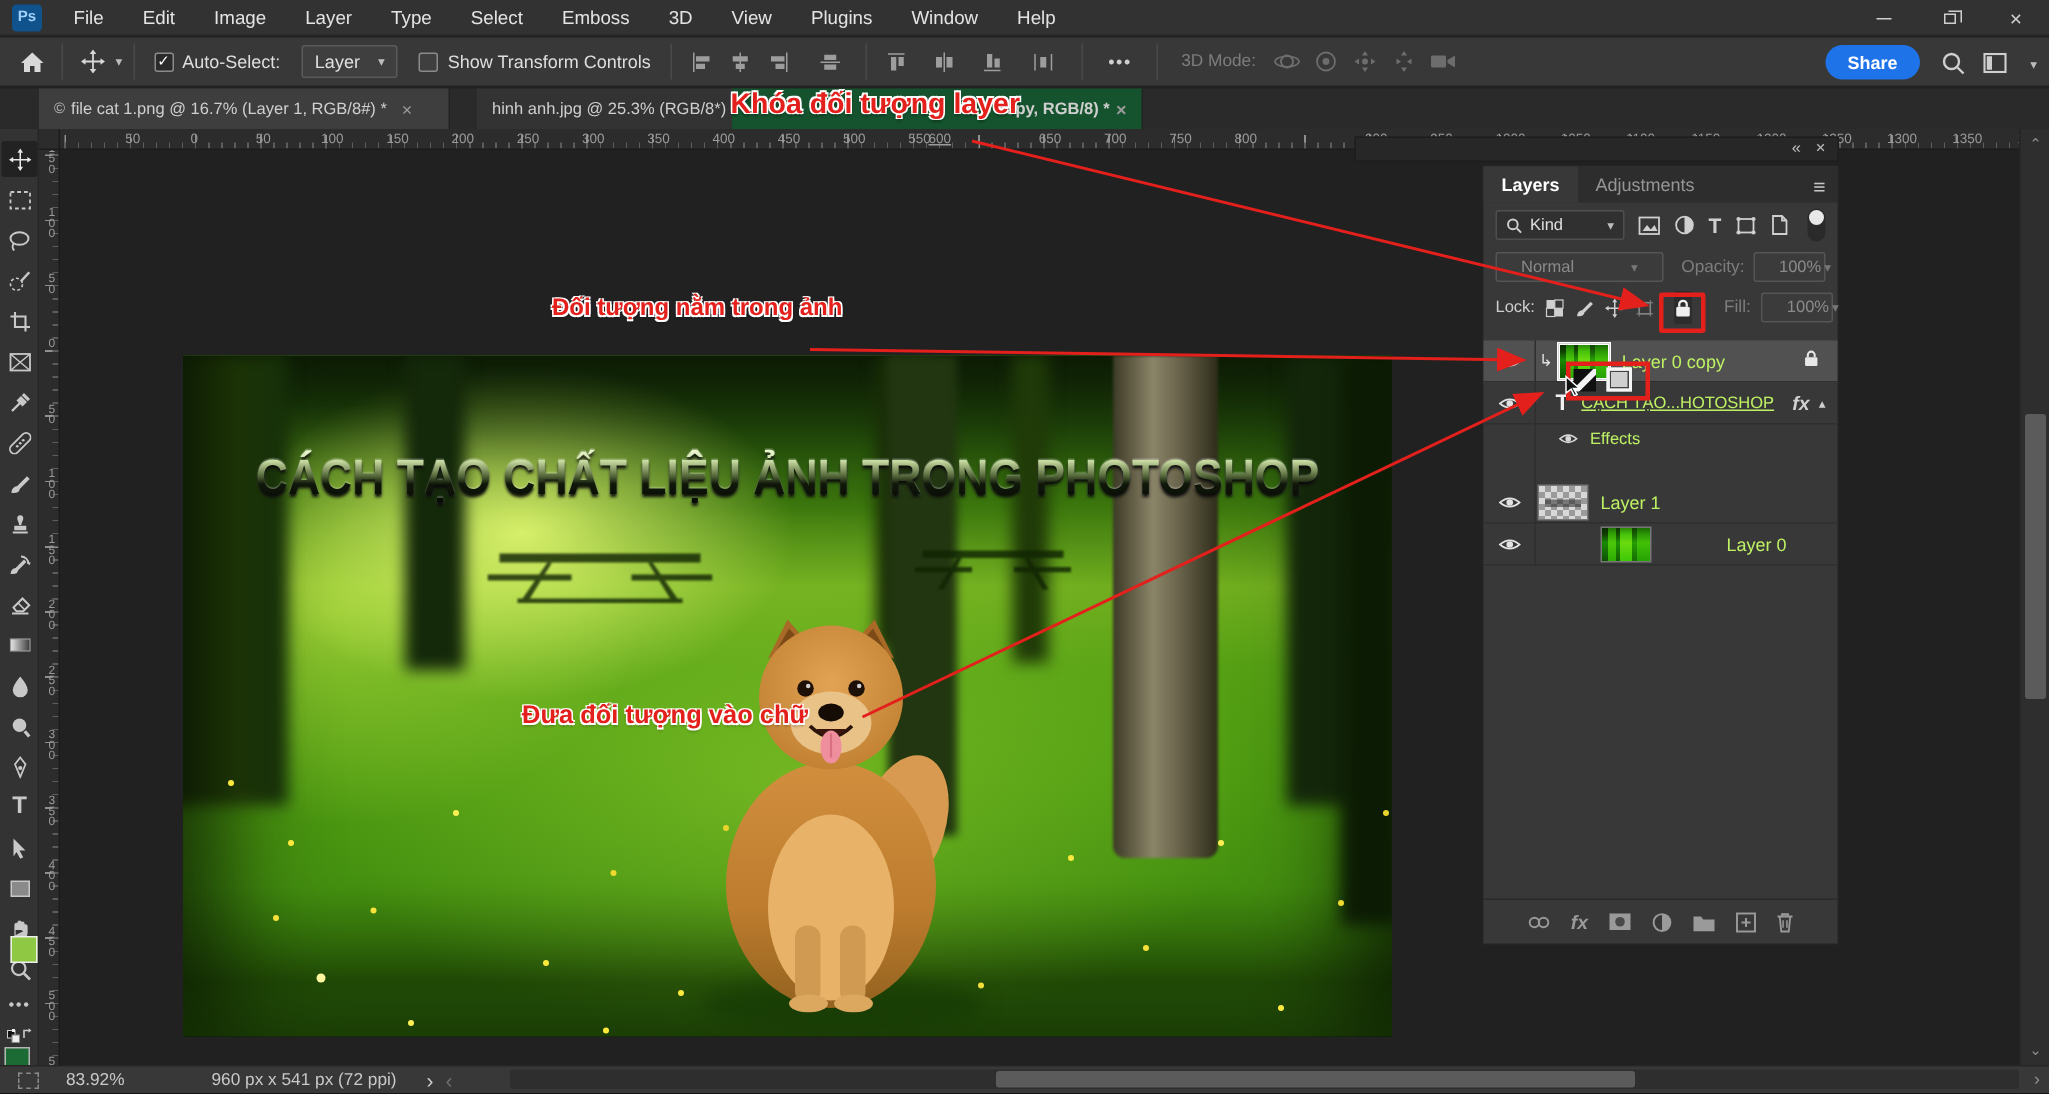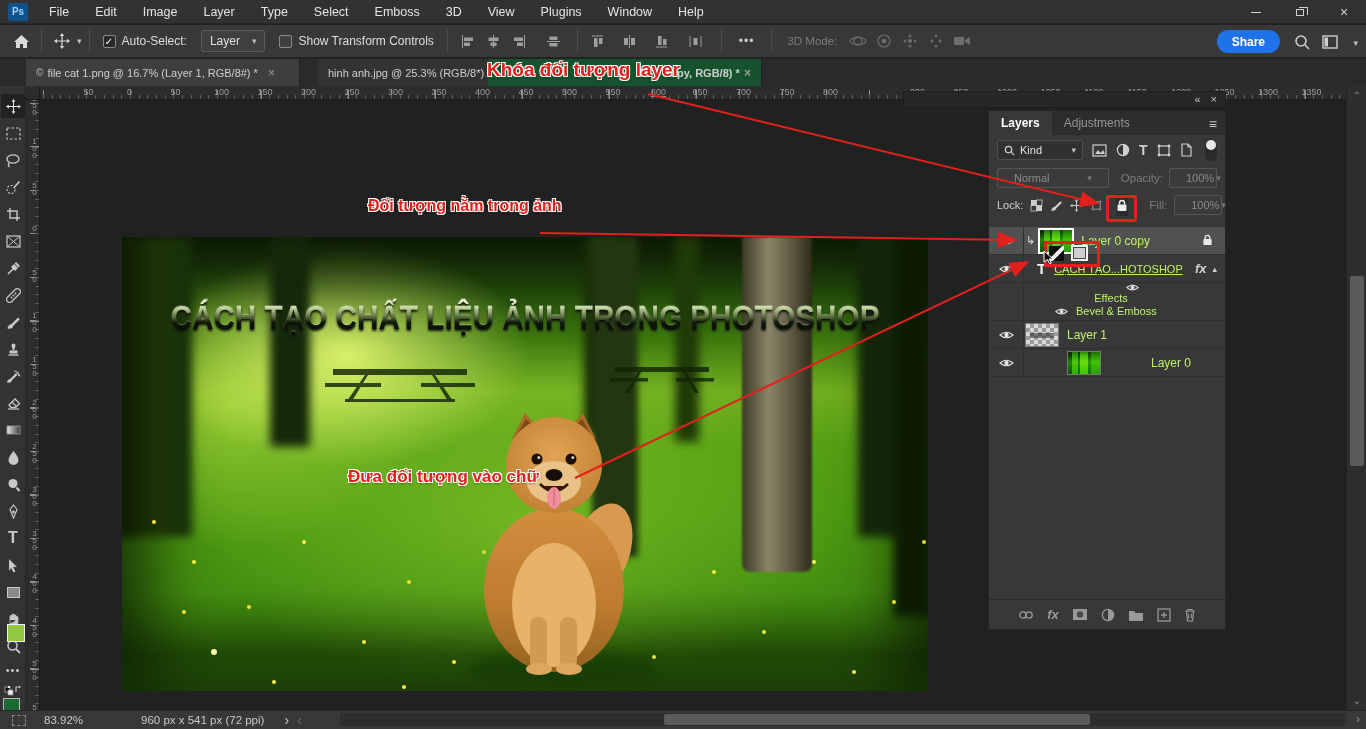--- a/index.html
+++ b/index.html
@@ -376,21 +376,21 @@
       <span class="rlab" style="left: 174px;">100</span>
       <span class="rlab" style="left: 217.5px;">150</span>
       <span class="rlab" style="left: 261px;">200</span>
       <span class="rlab" style="left: 304.5px;">250</span>
       <span class="rlab" style="left: 348px;">300</span>
       <span class="rlab" style="left: 391.5px;">350</span>
       <span class="rlab" style="left: 435px;">400</span>
       <span class="rlab" style="left: 478.5px;">450</span>
       <span class="rlab" style="left: 522px;">500</span>
       <span class="rlab" style="left: 565.5px;">550</span>
-      <span class="rlab" style="left: 611px; text-decoration: underline;">600</span>
+      <span class="rlab" style="left: 579px; text-decoration: underline;">600</span>
       <span class="rlab" style="left: 652.5px;">650</span>
       <span class="rlab" style="left: 696px;">700</span>
       <span class="rlab" style="left: 739.5px;">750</span>
       <span class="rlab" style="left: 783px;">800</span>
       <span class="rlab" style="left: 826.5px; margin-top: 32px;">850</span>
       <span class="rlab" style="left: 870px;">900</span>
       <span class="rlab" style="left: 913.5px;">950</span>
       <span class="rlab" style="left: 957px;">1000</span>
       <span class="rlab" style="left: 1000.5px;">1050</span>
       <span class="rlab" style="left: 1044px;">1100</span>
@@ -771,37 +771,28 @@
         <svg width="15" height="10" viewBox="0 0 15 10">
             <path d="M1 5Q7.5-.5 14 5 7.5 10.5 1 5z" fill="none" stroke="#e2e2e2" stroke-width="1.2"></path>
             <circle cx="7.5" cy="5" r="2.2" fill="#e2e2e2"></circle>
           </svg>
       </span>
       <span style="margin-left:14px; font-weight:bold; font-size:15px; color:#f0f0f0;">T</span>
       <span class="lname" style="text-decoration:underline; font-size:11px;">CẠCH TẠO...HOTOSHOP</span>
       <span class="fx-label" style="margin-left:auto;">fx</span>
       <span class="chev" style="margin:0 8px 0 6px; color:#cfcfcf;">▴</span>
     </div>
-    <div class="lrow" style="top:172px; height:19px; border-bottom:none;flex-direction:column;">
+    <div class="lrow" style="top:172px; height:19px; border-bottom:none;">
       <span style="margin-left:50px; display:flex; align-items:center;">
         <svg width="13" height="9" viewBox="0 0 15 10">
             <path d="M1 5Q7.5-.5 14 5 7.5 10.5 1 5z" fill="none" stroke="#d8d8d8" stroke-width="1.2"></path>
             <circle cx="7.5" cy="5" r="2.2" fill="#d8d8d8"></circle>
           </svg>
       </span>
       <span class="lname" style="font-size:11px;">Effects</span>
-    </div>
-    <div class="lrow" style="top:191px; height:19px;">
-      <span style="margin-left:66px; display:flex; align-items:center;">
-        <svg width="13" height="9" viewBox="0 0 15 10">
-            <path d="M1 5Q7.5-.5 14 5 7.5 10.5 1 5z" fill="none" stroke="#d8d8d8" stroke-width="1.2"></path>
-            <circle cx="7.5" cy="5" r="2.2" fill="#d8d8d8"></circle>
-          </svg>
-      </span>
-      <span class="lname" style="font-size:11px;">Bevel &amp; Emboss</span>
     </div>
     <div class="lrow" style="top:210px; height:28px;">
       <span class="eye-cell">
         <svg width="15" height="10" viewBox="0 0 15 10">
             <path d="M1 5Q7.5-.5 14 5 7.5 10.5 1 5z" fill="none" stroke="#e2e2e2" stroke-width="1.2"></path>
             <circle cx="7.5" cy="5" r="2.2" fill="#e2e2e2"></circle>
           </svg>
       </span>
       <span class="lthumb checker" style="margin-left:2px; position:relative;">
           <span style="position:absolute; left:4px; top:9px; width:24px; height:5px; background:rgba(40,40,40,.55);"></span>

